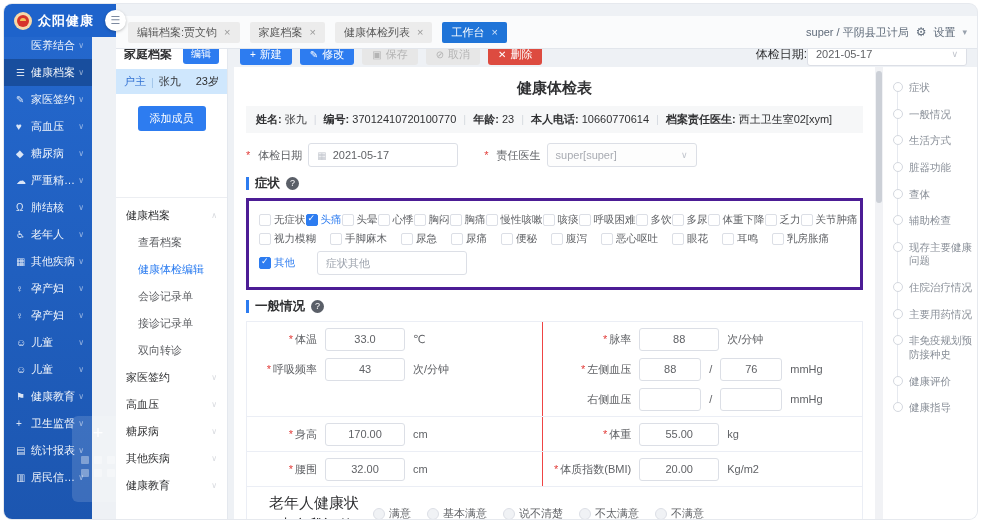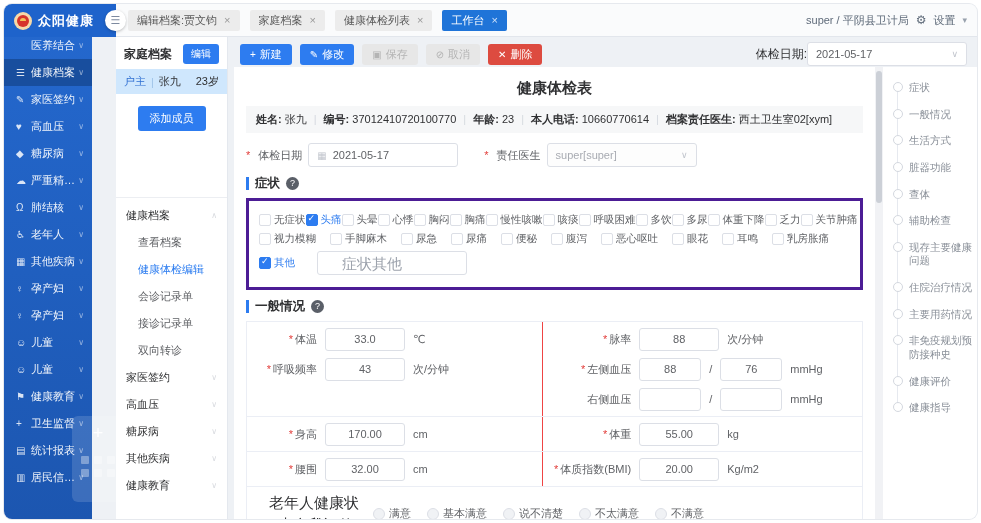--- a/index.html
+++ b/index.html
@@ -11,21 +11,21 @@
   .brand{position:absolute;left:0;top:0;width:112px;height:33px;background:#1e63cb;
     display:flex;align-items:center;gap:6px;padding-left:10px;box-sizing:border-box;z-index:3;}
   .logo{width:18px;height:18px;border-radius:50%;background:#f7d9a8;position:relative;flex:0 0 auto;}
   .logo::after{content:"";position:absolute;inset:3px;border-radius:50%;background:#d6342c;}
   .logo::before{content:"";position:absolute;left:6px;top:6px;width:6px;height:3px;border-radius:3px 3px 0 0;
     background:#f3c257;z-index:1;}
   .brand-title{color:#fff;font-size:13px;font-weight:bold;letter-spacing:1px;}
   .burger{position:absolute;left:101px;top:6px;width:21px;height:21px;border-radius:50%;background:#fff;
     box-shadow:0 1px 3px rgba(0,0,0,.25);display:flex;align-items:center;justify-content:center;
     color:#7d8aa0;font-size:11px;z-index:4;}
-  .topstrip{position:absolute;left:112px;right:0;top:0;height:33px;background:#fafbfc;
+  .topstrip{position:absolute;left:112px;right:0;top:12px;height:33px;background:#fafbfc;
     border-bottom:1px solid #e2e6ec;display:flex;align-items:center;padding:0 10px 0 12px;box-sizing:border-box;z-index:2;}
   .tabbar{display:flex;gap:10px;align-items:center;}
   .tab{height:21px;display:flex;align-items:center;gap:7px;padding:0 9px;background:#ececec;
     border-radius:2px;font-size:11px;color:#595959;cursor:pointer;white-space:nowrap;}
   .tab .tab-close{color:#9a9a9a;font-size:11px;}
   .tab.active{background:#1f74d8;color:#fff;}
   .tab.active .tab-close{color:#cfe2fa;}
   .userarea{margin-left:auto;display:flex;align-items:center;gap:7px;font-size:11px;color:#5f6b7a;}
   .gear{font-size:12px;color:#5f6b7a;}
   .menu-caret{font-size:9px;color:#98a1ad;}
@@ -109,21 +109,21 @@
   .chk-row{display:flex;align-items:center;margin:5px 0;}
   .chk-row.spread{justify-content:space-between;}
   .chk-row.gapped{gap:14px;}
   .chk{display:flex;align-items:center;gap:3px;font-size:10.5px;color:#606266;white-space:nowrap;cursor:pointer;}
   .cbox{width:12px;height:12px;border:1px solid #dcdfe6;border-radius:2px;background:#fff;
     box-sizing:border-box;flex:0 0 auto;position:relative;}
   .chk.checked .cbox{background:#2d7cf0;border-color:#2d7cf0;}
   .chk.checked .cbox::after{content:"✓";position:absolute;left:1px;top:-2px;color:#fff;font-size:9px;}
   .chk.checked .ctxt{color:#2d7cf0;}
   .sym-other-input{width:150px;height:24px;border:1px solid #dcdfe6;border-radius:3px;
-    font-size:15px;color:#606266;padding:0 24px;box-sizing:border-box;margin-left:8px;
+    font-size:11px;color:#606266;padding:0 8px;box-sizing:border-box;margin-left:8px;
     font-family:inherit;}
   .sym-other-input::placeholder{color:#9da3ad;}
   .vit-table{border:1px solid #ebeef5;margin-top:2px;}
   .vblock{display:grid;grid-template-columns:48% 52%;border-bottom:1px solid #ebeef5;}
   .vcell{padding:2px 0;}
   .vcell.right{border-left:1px solid #ef4444;}
   .vrow{height:30px;display:flex;align-items:center;font-size:11px;color:#606266;}
   .vlabel{width:70px;text-align:right;flex:0 0 auto;color:#606266;}
   .vcell.right .vlabel{width:88px;}
   .vinput{width:80px;height:23px;border:1px solid #dcdfe6;border-radius:3px;text-align:center;

